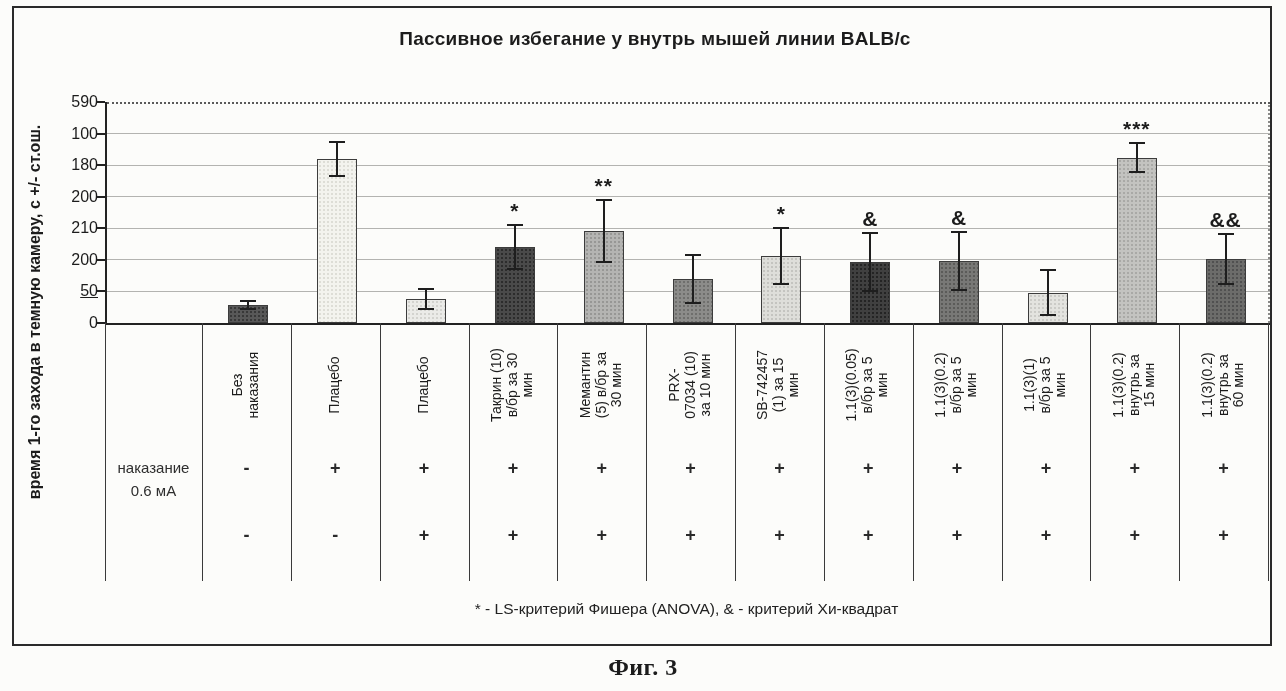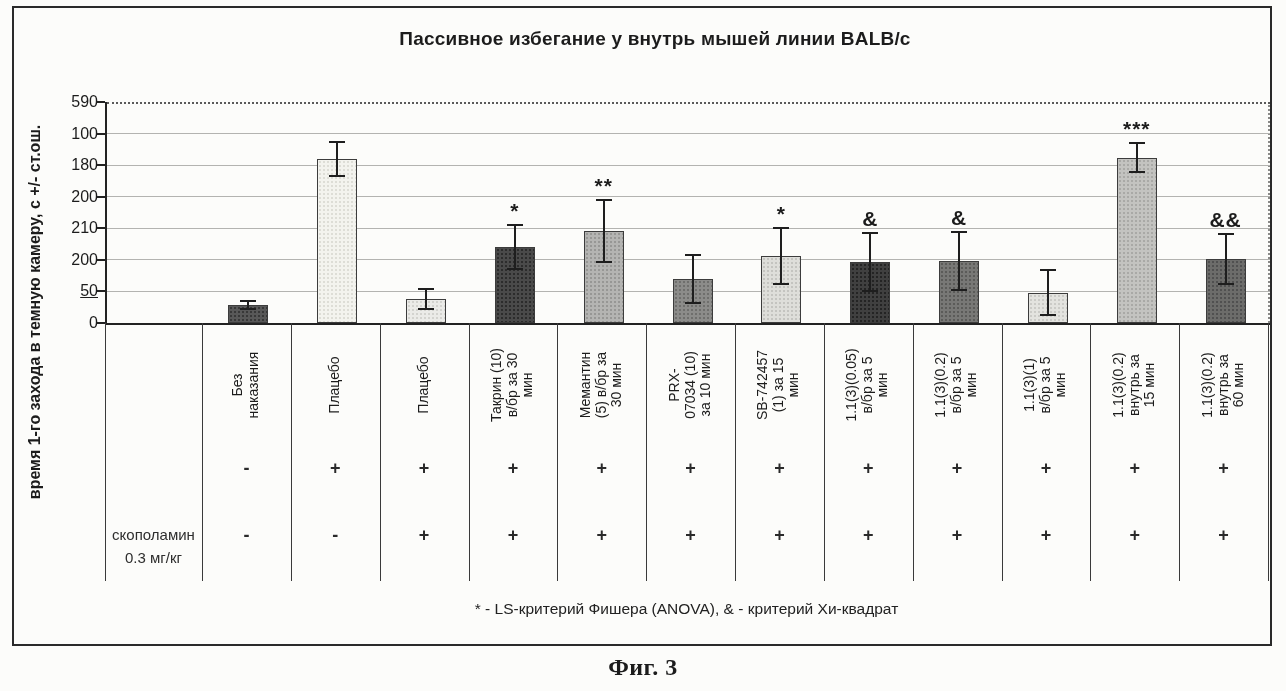--- a/index.html
+++ b/index.html
@@ -225,34 +225,34 @@
     <div class="cat-cell" style="left: 985.333px; width: 88.8333px;">
       <div class="cat-label">1.1(3)(0.2)
 внутрь за
 15 мин</div>
     </div>
     <div class="cat-cell" style="left: 1074.17px; width: 88.8333px;">
       <div class="cat-label">1.1(3)(0.2)
 внутрь за
 60 мин</div>
     </div>
+    <div class="row-label" style="top: 134px; width: 97px;">наказание
+0.6 мА</div>
     <div class="sign-cell" style="left: 97px; width: 88.8333px; top: 135px;">-</div>
     <div class="sign-cell" style="left: 185.833px; width: 88.8333px; top: 135px;">+</div>
     <div class="sign-cell" style="left: 274.667px; width: 88.8333px; top: 135px;">+</div>
     <div class="sign-cell" style="left: 363.5px; width: 88.8333px; top: 135px;">+</div>
     <div class="sign-cell" style="left: 452.333px; width: 88.8333px; top: 135px;">+</div>
     <div class="sign-cell" style="left: 541.167px; width: 88.8333px; top: 135px;">+</div>
     <div class="sign-cell" style="left: 630px; width: 88.8333px; top: 135px;">+</div>
     <div class="sign-cell" style="left: 718.833px; width: 88.8333px; top: 135px;">+</div>
     <div class="sign-cell" style="left: 807.667px; width: 88.8333px; top: 135px;">+</div>
     <div class="sign-cell" style="left: 896.5px; width: 88.8333px; top: 135px;">+</div>
     <div class="sign-cell" style="left: 985.333px; width: 88.8333px; top: 135px;">+</div>
     <div class="sign-cell" style="left: 1074.17px; width: 88.8333px; top: 135px;">+</div>
-    <div class="row-label" style="top: 201px; width: 97px;">скополамин
-0.3 мг/кг</div>
     <div class="sign-cell" style="left: 97px; width: 88.8333px; top: 202px;">-</div>
     <div class="sign-cell" style="left: 185.833px; width: 88.8333px; top: 202px;">-</div>
     <div class="sign-cell" style="left: 274.667px; width: 88.8333px; top: 202px;">+</div>
     <div class="sign-cell" style="left: 363.5px; width: 88.8333px; top: 202px;">+</div>
     <div class="sign-cell" style="left: 452.333px; width: 88.8333px; top: 202px;">+</div>
     <div class="sign-cell" style="left: 541.167px; width: 88.8333px; top: 202px;">+</div>
     <div class="sign-cell" style="left: 630px; width: 88.8333px; top: 202px;">+</div>
     <div class="sign-cell" style="left: 718.833px; width: 88.8333px; top: 202px;">+</div>
     <div class="sign-cell" style="left: 807.667px; width: 88.8333px; top: 202px;">+</div>
     <div class="sign-cell" style="left: 896.5px; width: 88.8333px; top: 202px;">+</div>

